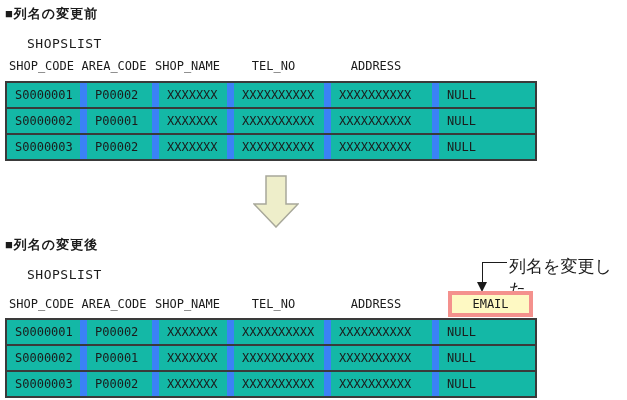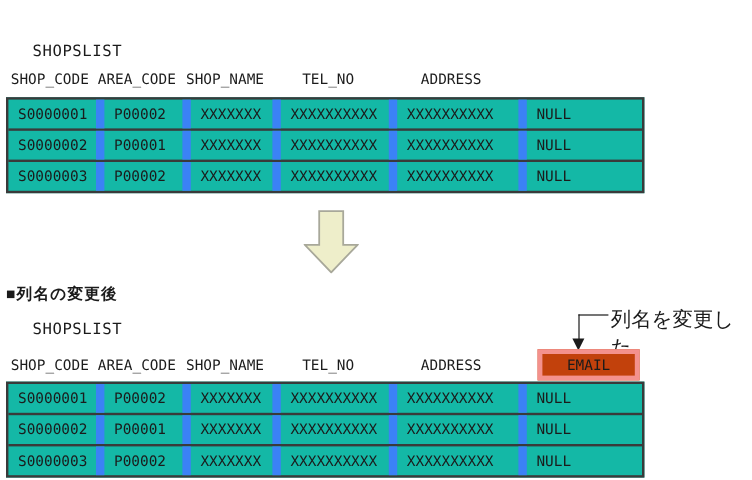--- a/index.html
+++ b/index.html
@@ -17,35 +17,36 @@
   .hdr-cell{text-align:center;position:relative;}
   .col0{width:73px}.col1{width:72px}.col2{width:75px}.col3{width:97px}.col4{width:108px}.col5{width:103px}
   .grid{position:absolute;left:5px;width:528px;border:2px solid #3a3a3a;background:#14b8a6;}
   .grid-row{display:flex;height:24px;line-height:24px;font-size:12px;border-top:2px solid #3a3a3a;}
   .grid-row:first-child{border-top:none;}
   .grid-cell{padding-left:8px;border-left:7px solid #3b82f6;box-sizing:border-box;overflow:hidden;white-space:nowrap;}
   .grid-cell:first-child{border-left:none;}
   .down-arrow{position:absolute;left:253px;top:175px;width:46px;height:53px;}
   .highlight-box{
     position:absolute;top:-4px;right:0;width:85px;height:26px;box-sizing:border-box;
-    border:4px solid #f4918d;background:#c2410c;line-height:18px;text-align:center;font-size:12px;
+    border:4px solid #f4918d;background:#fef9c3;line-height:18px;text-align:center;font-size:12px;
   }
   .ann-hline{position:absolute;left:482px;top:262px;width:25px;height:1px;background:#1b1b1b;}
   .ann-vline{position:absolute;left:482px;top:262px;width:1px;height:21px;background:#1b1b1b;}
   .ann-arrowhead{
     position:absolute;left:477px;top:282px;width:0;height:0;
     border-left:5px solid transparent;border-right:5px solid transparent;border-top:10px solid #1b1b1b;
   }
   .ann-text{position:absolute;left:509px;top:255px;font-size:17px;font-family:"Liberation Sans",sans-serif;}
 </style>
 </head>
 <body>
 
 <div class="canvas">
 
+  <div class="sec-title" style="top:5px">■列名の変更前</div>
   <div class="tbl-name" style="top:36px">SHOPSLIST</div>
 
   <div class="hdr-row" style="top:57px">
     <div class="hdr-cell col0">SHOP_CODE</div>
     <div class="hdr-cell col1">AREA_CODE</div>
     <div class="hdr-cell col2">SHOP_NAME</div>
     <div class="hdr-cell col3">TEL_NO</div>
     <div class="hdr-cell col4">ADDRESS</div>
   </div>
 

